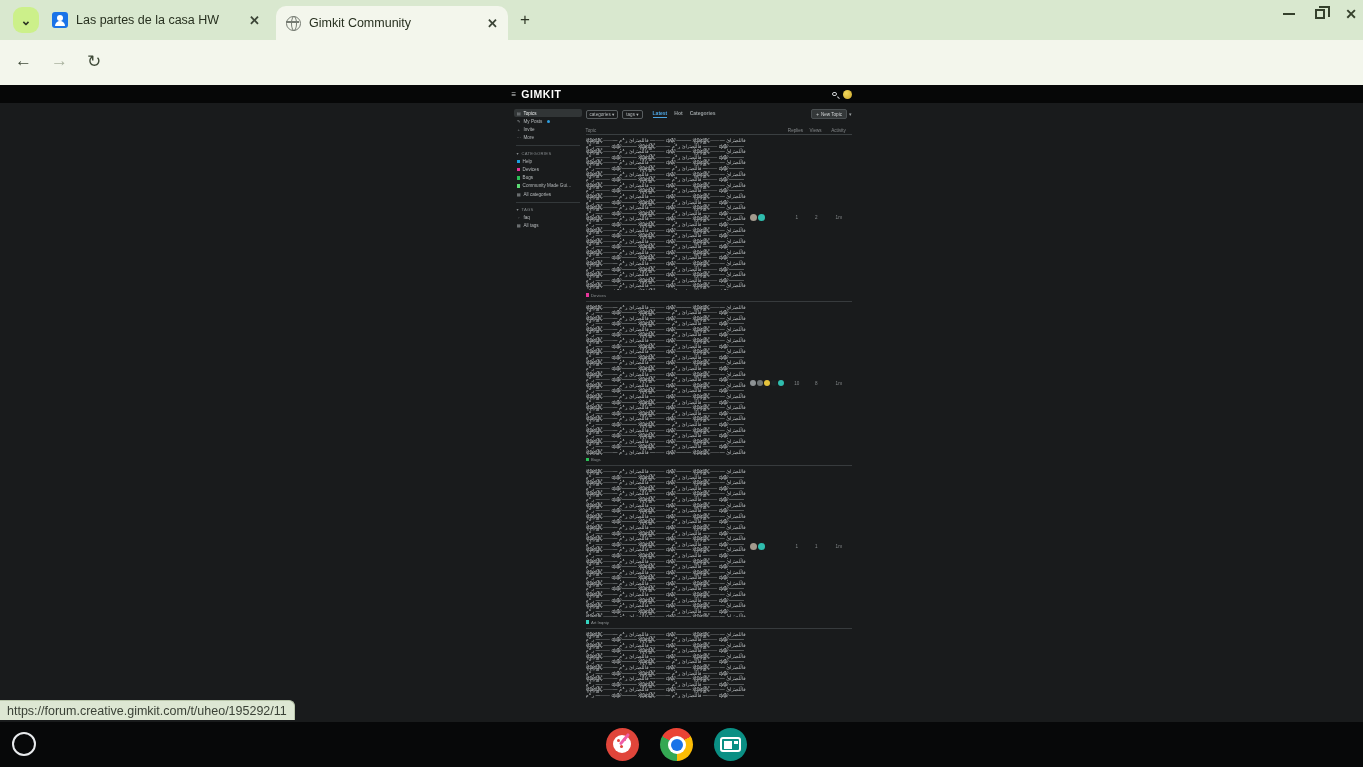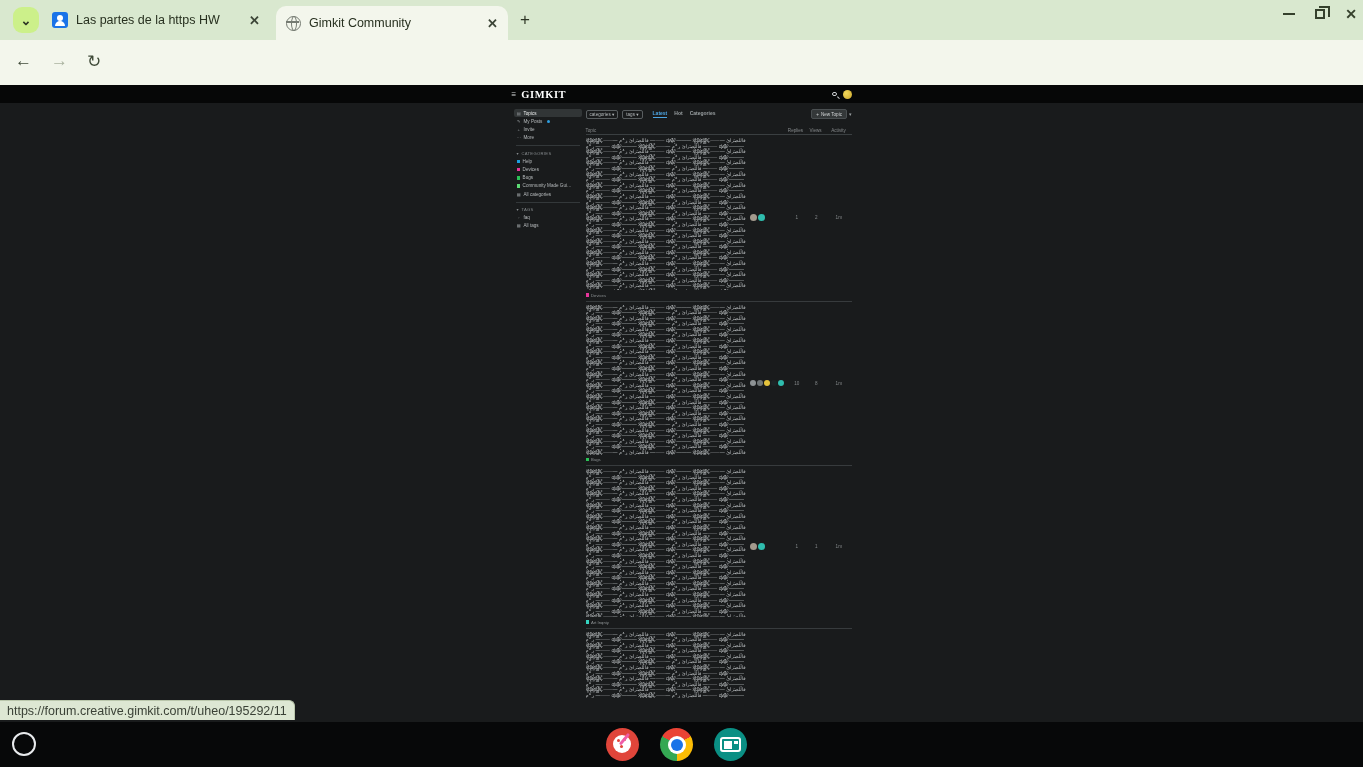--- a/index.html
+++ b/index.html
@@ -53,21 +53,21 @@
   .puzzle::before { content:""; position:absolute; left:3px; top:-4px; width:5px; height:5px; border-radius:50%; border:1.8px solid #3f4a38; background:#f3f6ec; }
   .green-bar { width:3px; height:19px; border-radius:2px; background:#a3d06f; }
   .dots3 { font-size:15px; color:#3f4a38; letter-spacing:0; }
 
   
   #page { position:absolute; top:85px; left:0; width:1363px; height:637px; background:#191b1c; overflow:hidden; }
   #fheader { position:absolute; top:0; left:0; width:1363px; height:18px; background:#060707; }
   .fcol { width:340px; margin:0 auto; position:relative; height:100%; }
   #fheader .fcol { display:flex; align-items:center; }
   #burger { color:#d6d9da; font-size:8px; margin-right:5px; }
-  #flogo { color:#fff; font-weight:800; font-size:10.5px; letter-spacing:.6px;font-family:Liberation Serif, serif; }
+  #flogo { color:#fff; font-weight:800; font-size:10.5px; letter-spacing:.6px; }
   #fheader-right { margin-left:auto; display:flex; align-items:center; gap:6px; }
   .fmag { width:4.5px; height:4.5px; border:1px solid #cfd2d3; border-radius:50%; position:relative; }
   .fmag::after { content:""; position:absolute; left:3.5px; top:4px; width:2.5px; height:1px; background:#cfd2d3; transform:rotate(45deg); }
   #favatar { width:9px; height:9px; border-radius:50%; background:radial-gradient(circle at 35% 35%, #f3d95a, #caa62d); }
 
   #fbody { position:absolute; top:18px; left:0; width:1363px; height:619px; }
   #fbody .fcol { display:flex; }
   #fsidebar { width:72px; padding:6px 2px 0 2px; font-size:4.6px; color:#b6babc; flex:0 0 auto; }
   .s-item { display:flex; align-items:center; gap:2.5px; height:8.2px; padding:0 3px; border-radius:2px; white-space:nowrap; }
   .s-item .ic { color:#8d9294; font-size:4.2px; width:4.5px; text-align:center; }
@@ -126,21 +126,21 @@
   #app-teal .card::after { content:""; position:absolute; left:11.5px; top:1.5px; width:4px; height:3px; background:#fff; }
 </style>
 </head>
 <body>
 
 <div id="tabstrip">
   <div id="tab-search">⌄</div>
 
   <div class="tab" id="tab1">
     <span class="favicon-person"></span>
-    <span class="tab-title">Las partes de la https HW</span>
+    <span class="tab-title">Las partes de la casa HW</span>
     <span class="tab-close">✕</span>
   </div>
 
   <div class="tab" id="tab2">
     <span class="favicon-globe"></span>
     <span class="tab-title">Gimkit Community</span>
     <span class="tab-close">✕</span>
   </div>
 
   <div id="new-tab-btn">+</div>

